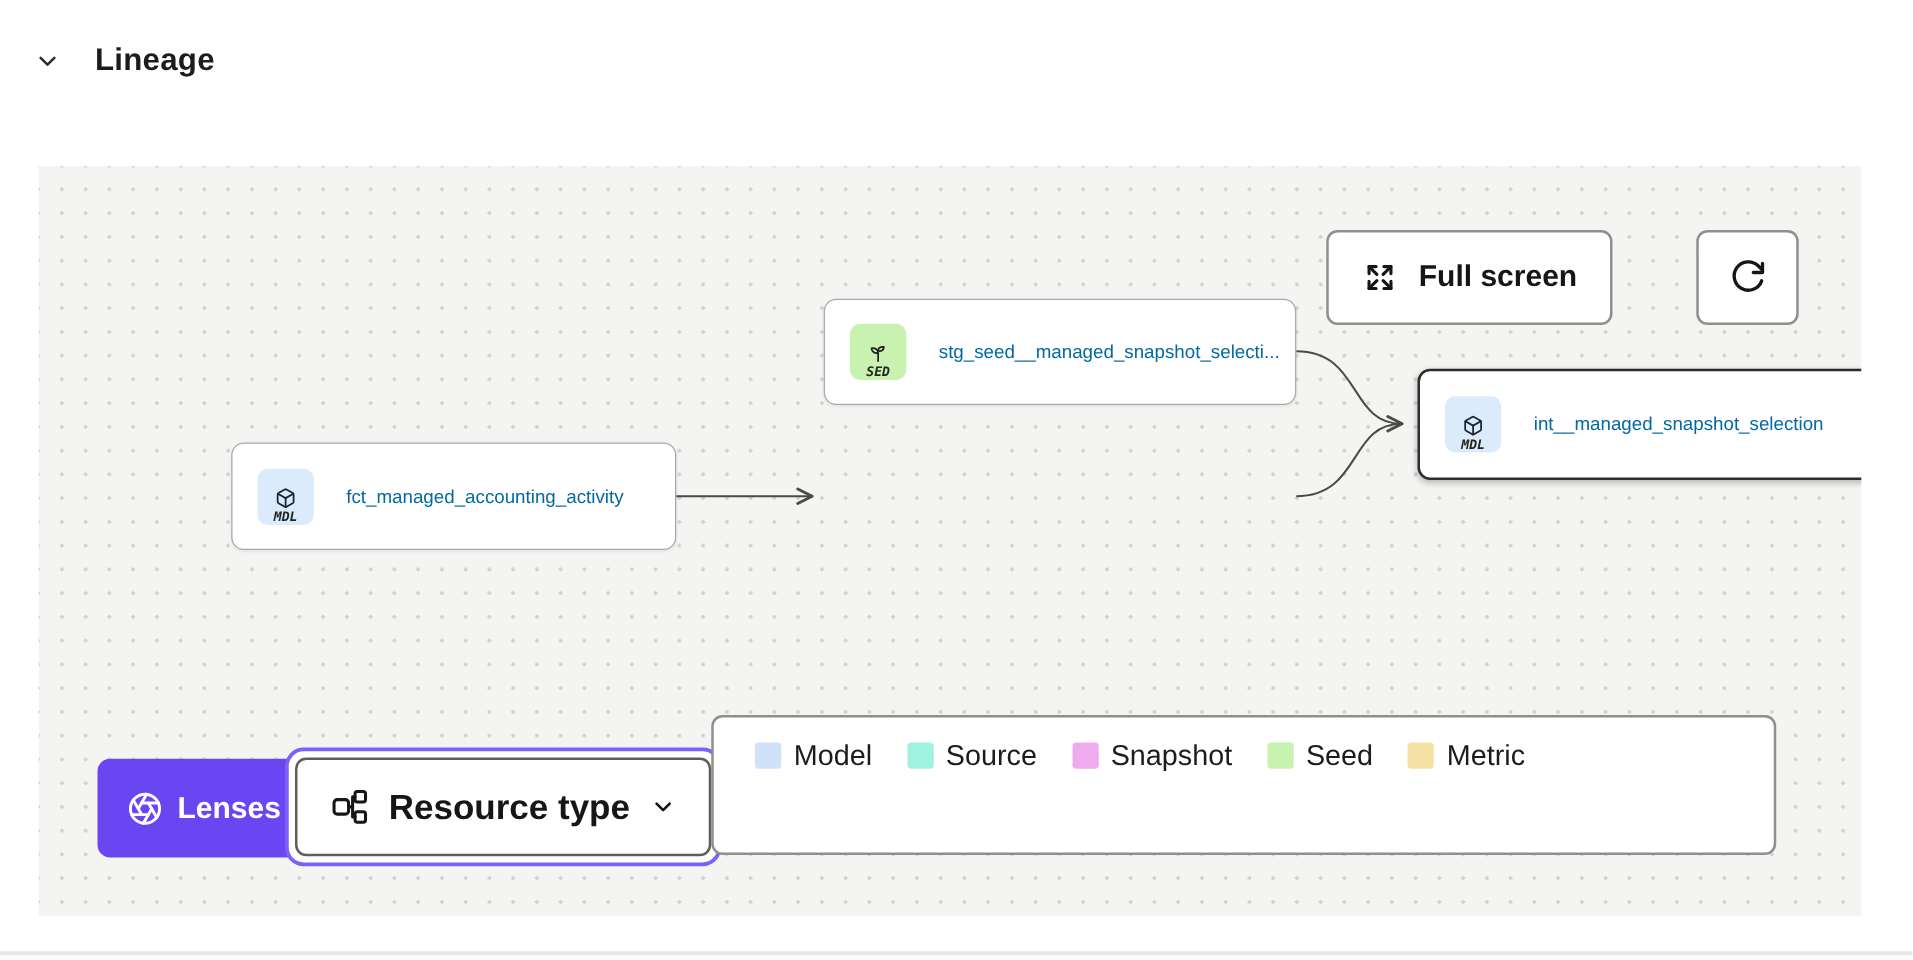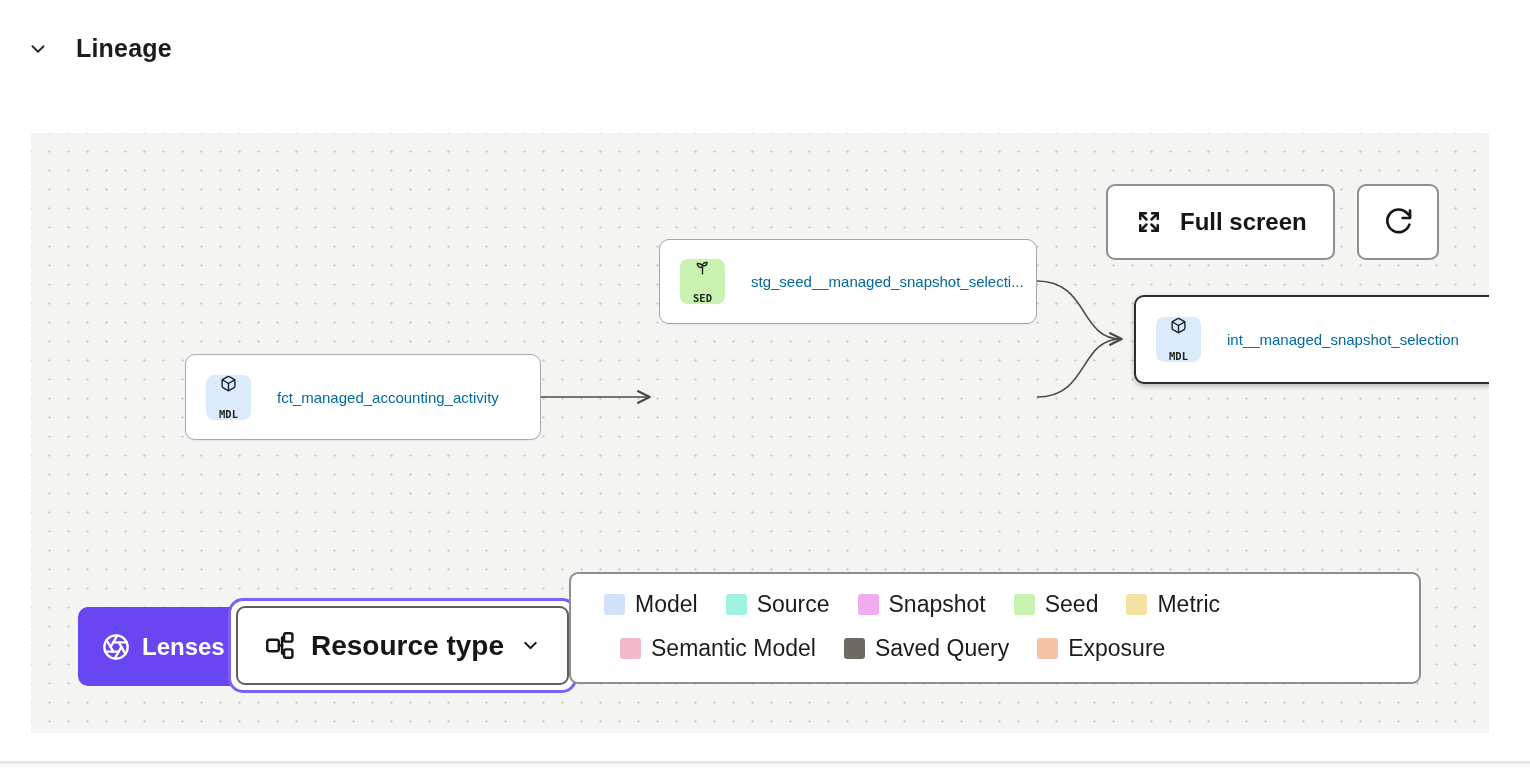--- a/index.html
+++ b/index.html
@@ -14,39 +14,39 @@
   .page-title { font-size:25px; font-weight:700; letter-spacing:0.2px; }
 
   
   .canvas { position:absolute; left:31px; top:133px; width:1458px; height:600px; overflow:hidden;
             background-color:#f4f4f3;
             background-image:radial-gradient(circle, #d2d2d0 1.3px, transparent 1.4px);
             background-size:19px 19px; background-position:9px 9px; }
   .edges { position:absolute; left:0; top:0; width:100%; height:100%; pointer-events:none; }
 
   
-  .fs-btn { position:absolute; left:1075px; top:51px; height:76px; padding:0 26px;
+  .fs-btn { position:absolute; left:1030px; top:51px; height:76px; padding:0 26px;
             display:flex; align-items:center; gap:16px; background:#ffffff;
             border:2px solid #8f8f8d; border-radius:9px; font-size:24px; font-weight:600;
             color:#161616; cursor:pointer;text-align:center; }
   .refresh-btn { position:absolute; left:1326px; top:51px; width:82px; height:76px;
             display:flex; align-items:center; justify-content:center; background:#ffffff;
             border:2px solid #8f8f8d; border-radius:9px; cursor:pointer; }
 
   
   .node { position:absolute; background:#ffffff; border:1.5px solid #a9a9a7; border-radius:10px;
           display:flex; align-items:center; gap:26px; padding-left:20px; cursor:pointer;
           box-shadow:0 1px 2px rgba(0,0,0,0.06); }
   .node-sed { left:628px; top:106px; width:378px; height:85px; }
   .node-fct { left:154px; top:221px; width:356px; height:86px; }
   .node-snp { left:628px; top:221px; width:378px; height:86px; }
   .node-int { left:1103px; top:162px; width:392px; height:89px; border:2.5px solid #2d2d2b;
               box-shadow:0 2px 5px rgba(0,0,0,0.25); }
   .badge { width:45px; height:45px; border-radius:8px; display:flex; flex-direction:column;
-           align-items:center; justify-content:space-between; gap:1px; flex:0 0 auto; }
+           align-items:center; justify-content:flex-end; gap:1px; flex:0 0 auto;font-style:italic; }
   .badge svg { display:block; }
   .badge-code { font-family:"DejaVu Sans Mono", monospace; font-size:10.5px; font-weight:600;
                 color:#20261c; letter-spacing:0; }
   .node-label { font-size:15px; color:#0369a1; white-space:nowrap; }
 
   
   .lenses-btn { position:absolute; left:47px; top:474px; height:79px; padding:0 24px;
                 display:flex; align-items:center; gap:12px; background:var(--accent,#6847f2);
                 color:#ffffff; border:none; border-radius:10px; font-size:24px; font-weight:600;
                 cursor:pointer; }
@@ -219,33 +219,19 @@
         </span>
         <span class="legend-item">
           <span class="swatch" style="background-color: rgb(199, 242, 175);"></span>
           <span>Seed</span>
         </span>
         <span class="legend-item">
           <span class="swatch" style="background-color: rgb(246, 225, 164);"></span>
           <span>Metric</span>
         </span>
       </div>
-      <div class="legend-row row2">
-        <span class="legend-item">
-          <span class="swatch" style="background-color: rgb(243, 185, 201);"></span>
-          <span>Semantic Model</span>
-        </span>
-        <span class="legend-item">
-          <span class="swatch" style="background-color: rgb(110, 106, 99);"></span>
-          <span>Saved Query</span>
-        </span>
-        <span class="legend-item">
-          <span class="swatch" style="background-color: rgb(246, 195, 165);"></span>
-          <span>Exposure</span>
-        </span>
-      </div>
     </div>
 
   </div>
 
   <div class="bottom-divider"></div>
   <div class="bottom-fill"></div>
 </div>
 
 </body></html>

